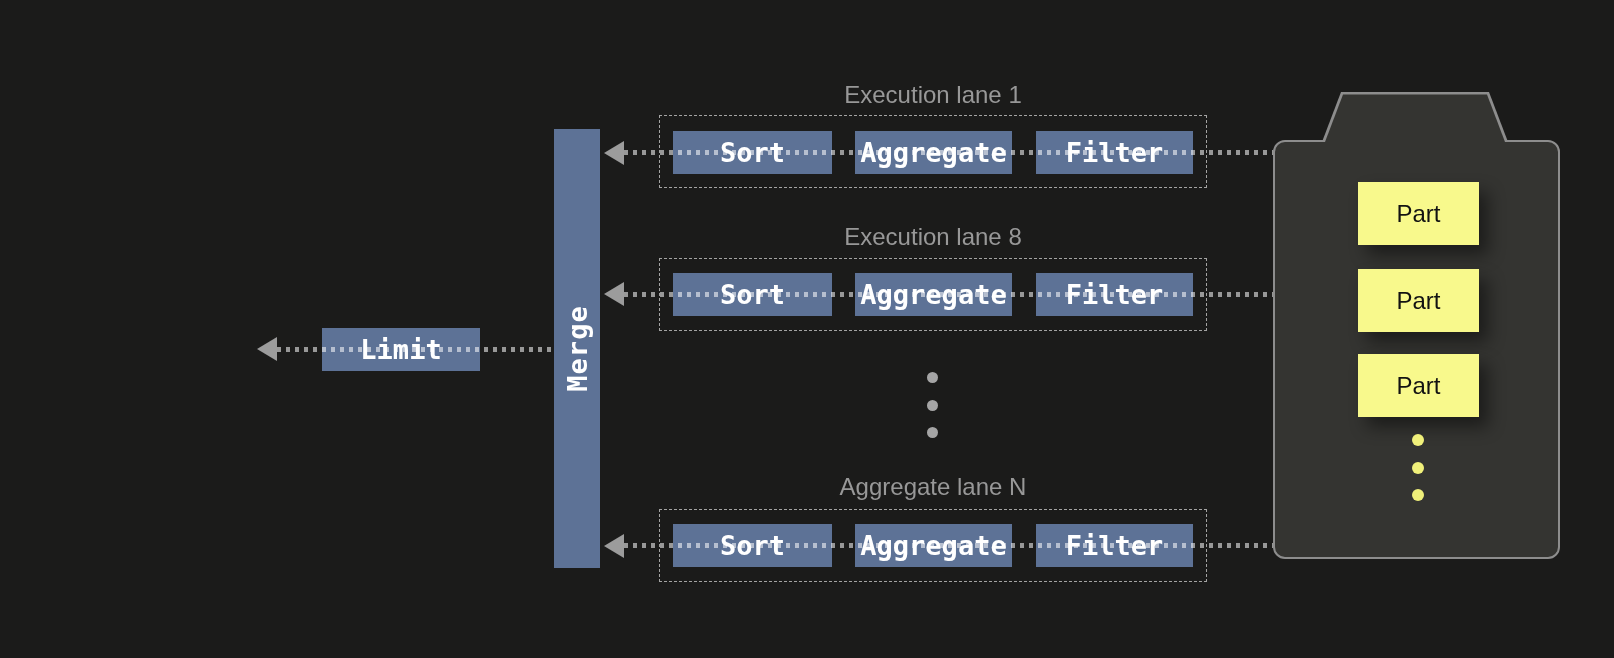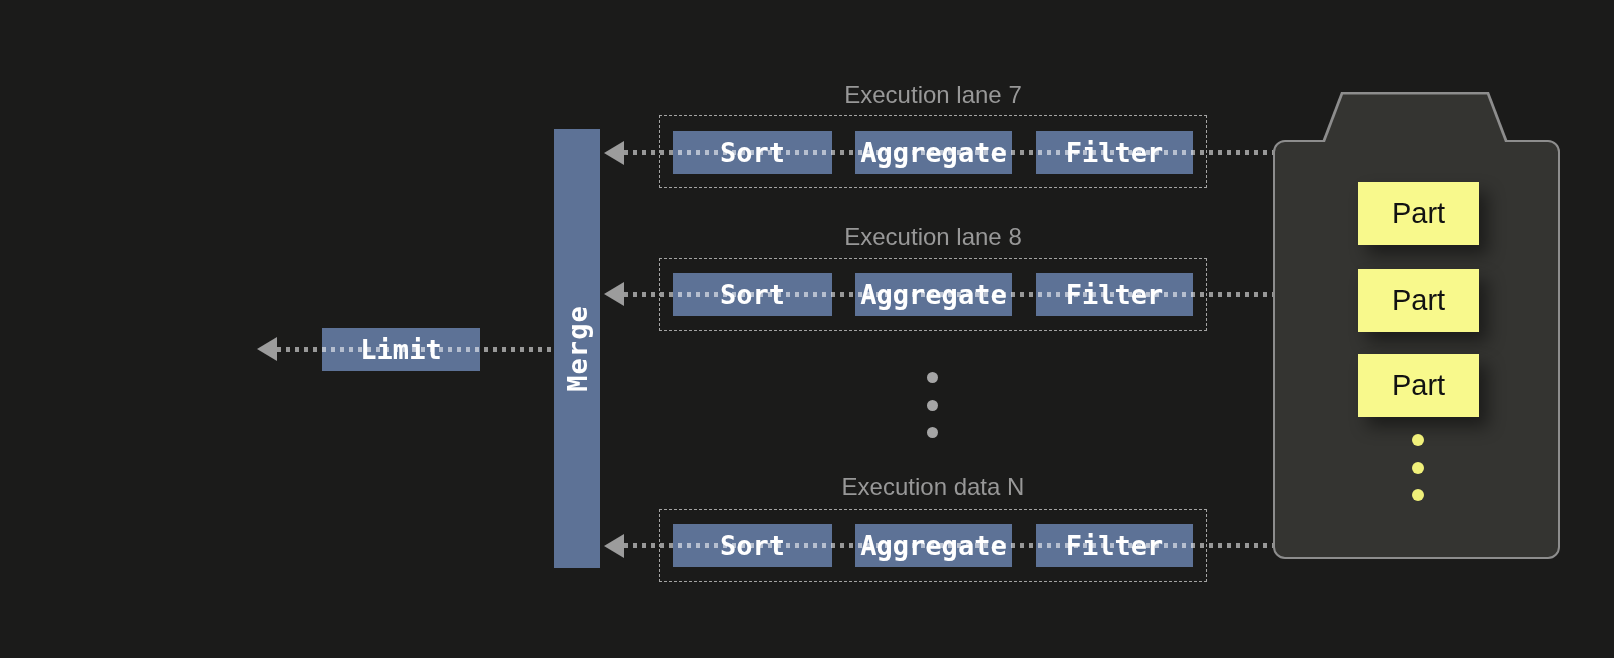--- a/index.html
+++ b/index.html
@@ -60,40 +60,40 @@
     content:"";position:absolute;inset:0;background:#343431;
     clip-path:polygon(3px 100%,21px 2.5px,calc(100% - 21px) 2.5px,calc(100% - 3px) 100%);
   }
   .td-title{
     position:absolute;left:1322px;top:92px;width:186px;height:50px;z-index:4;
     display:flex;align-items:center;justify-content:center;padding-top:4px;box-sizing:border-box;
     color:#ffffff;font-size:28px;
   }
   .part{
     position:absolute;left:83px;width:121px;height:63px;background:#f8f98c;color:#121212;
-    display:flex;align-items:center;justify-content:center;font-size:29px;
+    display:flex;align-items:center;justify-content:center;font-size:24px;
     box-shadow:9px 10px 16px rgba(0,0,0,0.45);z-index:3;
   }
   .ydot{width:12px;height:12px;background:#f0f07a;left:137px;z-index:3;}
 </style>
 </head>
 <body>
 
 <div class="canvas">
 
   <div class="arrowhead" style="left:257px;top:337px;"></div>
   <div class="dotline" style="left:277px;top:347px;width:277px;"></div>
   <div class="opbox limit-box">Limit</div>
 
   <div class="merge-bar">
     <span>Merge</span>
   </div>
 
   <div>
-    <div class="lane-title" style="top:80px;">Execution lane 7</div>
+    <div class="lane-title" style="top:80px;">Execution lane 1</div>
     <div class="lane-frame" style="top:115px;"></div>
     <div class="opbox" style="left:673px;top:131px;width:159px;">Sort</div>
     <div class="opbox" style="left:855px;top:131px;width:157px;">Aggregate</div>
     <div class="opbox" style="left:1036px;top:131px;width:157px;">Filter</div>
     <div class="arrowhead" style="left:604px;top:141px;"></div>
     <div class="dotline" style="left:624px;top:150px;width:649px;"></div>
   </div>
 
   <div>
     <div class="lane-title" style="top:222px;">Execution lane 8</div>
@@ -105,21 +105,21 @@
     <div class="dotline" style="left:624px;top:292px;width:649px;"></div>
   </div>
 
   <div>
     <div class="dot gdot" style="top:372px;"></div>
     <div class="dot gdot" style="top:400px;"></div>
     <div class="dot gdot" style="top:427px;"></div>
   </div>
 
   <div>
-    <div class="lane-title" style="top:472px;">Execution data N</div>
+    <div class="lane-title" style="top:472px;">Aggregate lane N</div>
     <div class="lane-frame" style="top:509px;"></div>
     <div class="opbox" style="left:673px;top:524px;width:159px;">Sort</div>
     <div class="opbox" style="left:855px;top:524px;width:157px;">Aggregate</div>
     <div class="opbox" style="left:1036px;top:524px;width:157px;">Filter</div>
     <div class="arrowhead" style="left:604px;top:534px;"></div>
     <div class="dotline" style="left:624px;top:543px;width:649px;"></div>
   </div>
 
   <div class="td-container">
     <div class="part" style="top:40px;">Part</div>

